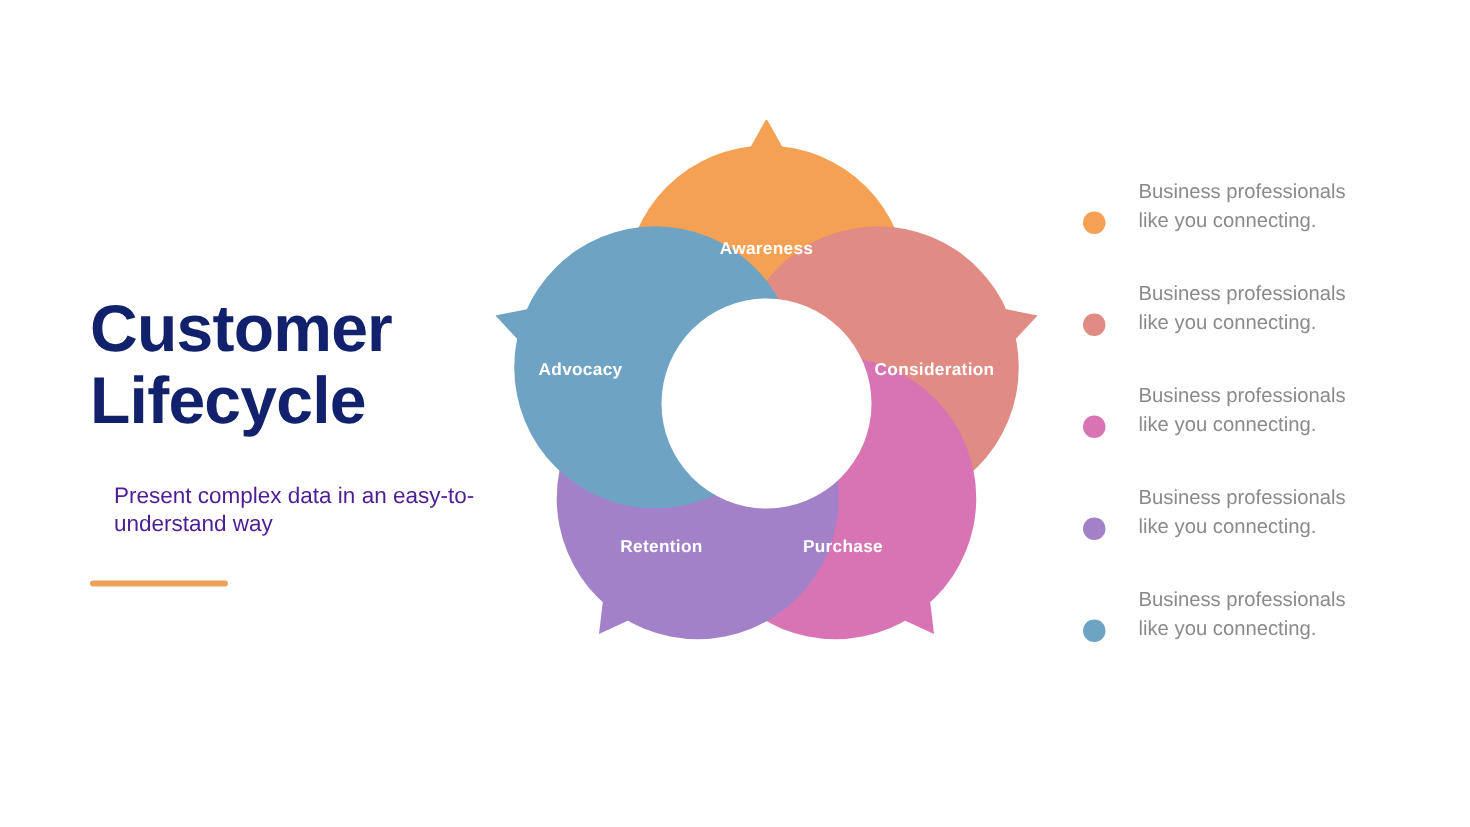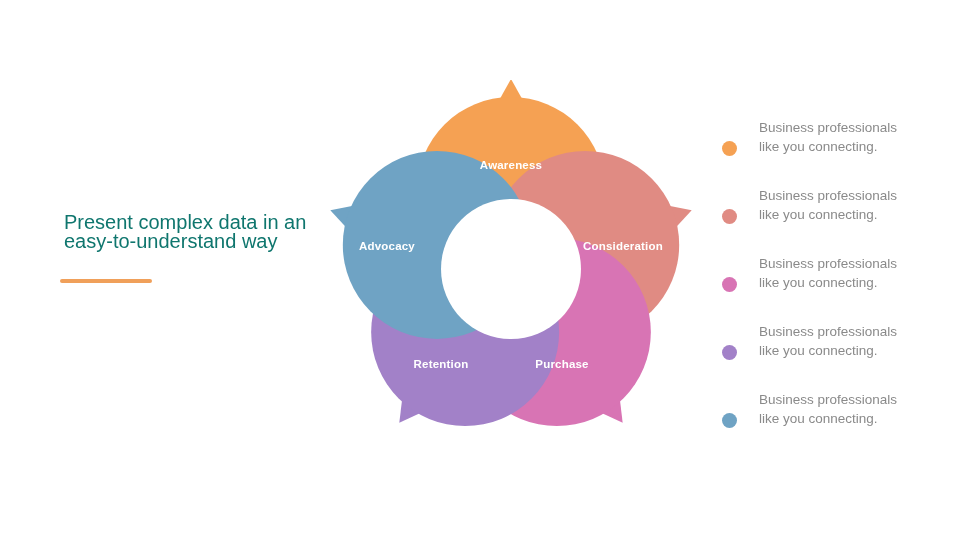--- a/index.html
+++ b/index.html
@@ -30,24 +30,24 @@
   #page-title {
     font-size: 44px;
     font-weight: bold;
     line-height: 48px;
     letter-spacing: -0.5px;
     color: #11216b;
     margin: 0;
     white-space: pre-line;
   }
   #page-subtitle {
-    font-size: 20px;
+    font-size: 15px;
     line-height: 19px;
-    color: #0f766e;
-    margin: 4px;
+    color: #4c1d95;
+    margin: 16px;
     padding-top: 13px;
     width: 250px;
   }
   #title-rule {
     margin-top: 28px;
     width: 92px;
     height: 3.5px;
     background: #f0a05a;
     border-radius: 2px;
   }
@@ -99,20 +99,22 @@
     color: #8a8a8a;
     white-space: pre-line;
   }
 </style>
 </head>
 <body>
 
 <div id="slide">
 
   <div id="title-block">
+    <h1 id="page-title">Customer
+Lifecycle</h1>
     <p id="page-subtitle">Present complex data in an easy-to-understand way</p>
     <div id="title-rule"></div>
   </div>
 
   <div id="diagram">
     <svg width="440" height="380" viewBox="0 0 440 380">
       <g id="petal-group">
           <g>
             <polygon points="184.95675450054665,54.53693105963754 216,-1 247.04324549945335,54.53693105963754" fill="#f5a153"></polygon>
             <circle cx="216" cy="111" r="94" fill="#f5a153"></circle>

